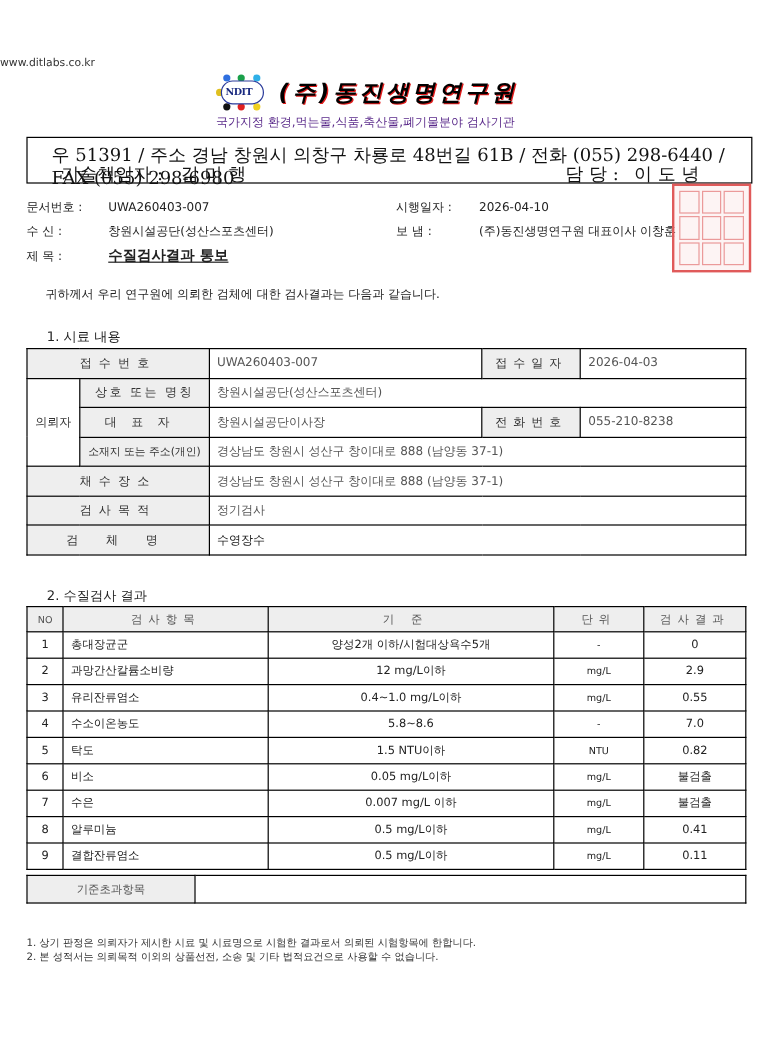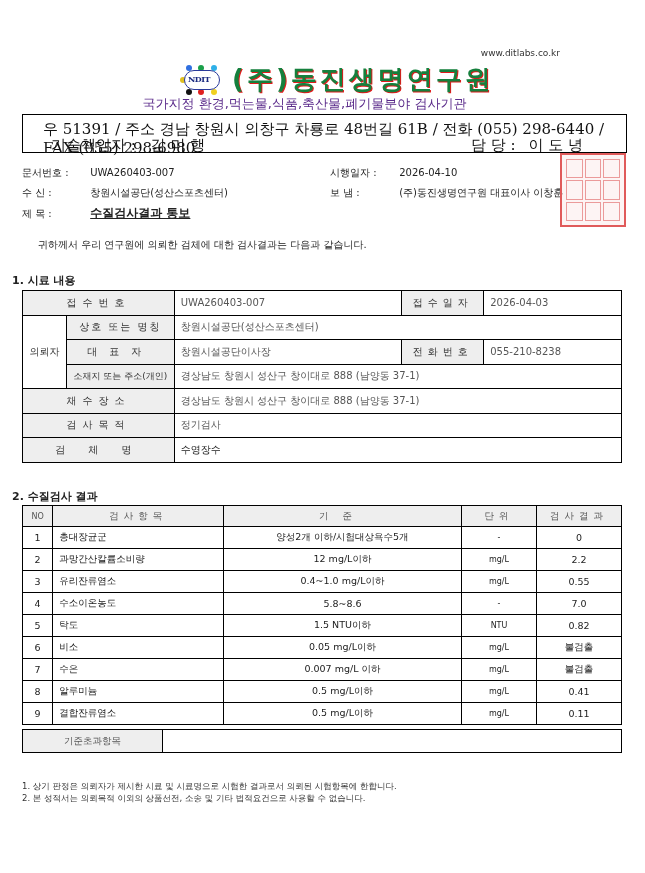--- a/index.html
+++ b/index.html
@@ -1,45 +1,45 @@
 <!DOCTYPE html>
 <html><head>
 <meta charset="utf-8">
 <style>
   * { box-sizing: border-box; margin: 0; padding: 0; }
   html, body { width: 645px; height: 873px; background: #ffffff; overflow: hidden; }
   body { font-family: "DejaVu Sans", "Liberation Sans", sans-serif; color: #222; font-size: 10px; position: relative; }
 
   .header { position: absolute; left: 0; top: 0; width: 645px; height: 110px; }
-  .website { position: absolute; top: 48px; left: 0; width: 560px; text-align: right; font-size: 9px; color: #333; }
+  .website { position: absolute; top: 48px; left: 0; width: 560px; text-align: left; font-size: 9px; color: #333; }
   .logo-row { position: absolute; top: 62px; left: 180px; display: flex; align-items: center; }
   .logo { width: 44px; height: 30px; position: relative; }
   .logo .ring { position: absolute; left: 4px; top: 5px; width: 36px; height: 20px; border: 1.5px solid #2a3a9a; border-radius: 10px; background: #fff; }
   .logo .txt { position: absolute; left: 8px; top: 9px; font-size: 8px; font-weight: bold; color: #1a2a80; font-family: "DejaVu Serif", serif; letter-spacing: -0.5px; }
   .logo .dot { position: absolute; width: 6px; height: 6px; border-radius: 50%; }
-  .org-name { margin-left: 8px; font-size: 26px; font-weight: bold; color: #15803d; letter-spacing: 3px; text-shadow: 1px 1px 0 #e01b1b; }
-  .tagline { position: absolute; top: 95px; left: 0; width: 579px; text-align: center; font-size: 13px; color: #5a2a8a; padding-left: 30px; }
+  .org-name { margin-left: 8px; font-size: 19px; font-weight: bold; color: #000000; letter-spacing: 3px; text-shadow: 1px 1px 0 #e01b1b; font-style: italic; }
+  .tagline { position: absolute; top: 95px; left: 0; width: 579px; text-align: center; font-size: 10px; color: #5a2a8a; padding-left: 30px; }
 
   .addr-box { position: absolute; left: 22px; top: 114px; width: 605px; height: 39px; border: 1.5px solid #000; font-family: "DejaVu Serif", serif; font-size: 15px; color: #111; }
   .addr-line1 { position: absolute; top: 5px; left: 20px; }
   .addr-line2 { position: absolute; top: 21px; left: 28px; }
   .addr-manager { position: absolute; top: 21px; left: 448px; }
 
   .meta { position: absolute; left: 22px; font-size: 10px; color: #222; }
   .meta .lbl { display: inline-block; width: 55px; }
   .meta.r { left: 330px; }
   .meta .lbl2 { display: inline-block; width: 66px; }
   .subject { font-size: 12px; font-weight: bold; text-decoration: underline; }
 
   .stamp { position: absolute; left: 560px; top: 153px; width: 66px; height: 74px; border: 2px solid #e05a5a; background: rgba(235,120,120,0.08); }
   .stamp .grid { position: absolute; inset: 4px; display: grid; grid-template-columns: repeat(3, 1fr); grid-template-rows: repeat(3, 1fr); gap: 2px; }
   .stamp .grid span { border: 1px solid rgba(220,80,80,0.55); }
 
   .intro { position: absolute; left: 38px; top: 238px; font-size: 10px; color: #222; }
-  .sec-title { position: absolute; left: 12px; font-size: 11px; color: #222; font-weight: bold; }
+  .sec-title { position: absolute; left: 39px; font-size: 11px; color: #222; }
 
   table { border-collapse: collapse; position: absolute; left: 22px; width: 600px; }
   td, th { border: 1px solid #000; font-weight: normal; }
   .t1 td { height: 24.5px; font-size: 10px; padding: 0 6px; }
   .t1 .h { background: #eeeeee; text-align: center; letter-spacing: 6px; color: #333; }
   .t1 .hs { background: #eeeeee; text-align: center; color: #333; letter-spacing: 0; }
   .t1 .v { color: #555; }
   .t1 .v.dark { color: #222; }
 
   .t2 td { height: 22px; font-size: 9.5px; padding: 0 6px; }
@@ -191,21 +191,21 @@
     <td>총대장균군</td>
     <td class="c">양성2개 이하/시험대상욕수5개</td>
     <td class="c sm">-</td>
     <td class="c">0</td>
   </tr>
   <tr>
     <td class="no">2</td>
     <td>과망간산칼륨소비량</td>
     <td class="c">12 mg/L이하</td>
     <td class="c sm">mg/L</td>
-    <td class="c">2.2</td>
+    <td class="c">2.9</td>
   </tr>
   <tr>
     <td class="no">3</td>
     <td>유리잔류염소</td>
     <td class="c">0.4~1.0 mg/L이하</td>
     <td class="c sm">mg/L</td>
     <td class="c">0.55</td>
   </tr>
   <tr>
     <td class="no">4</td>

